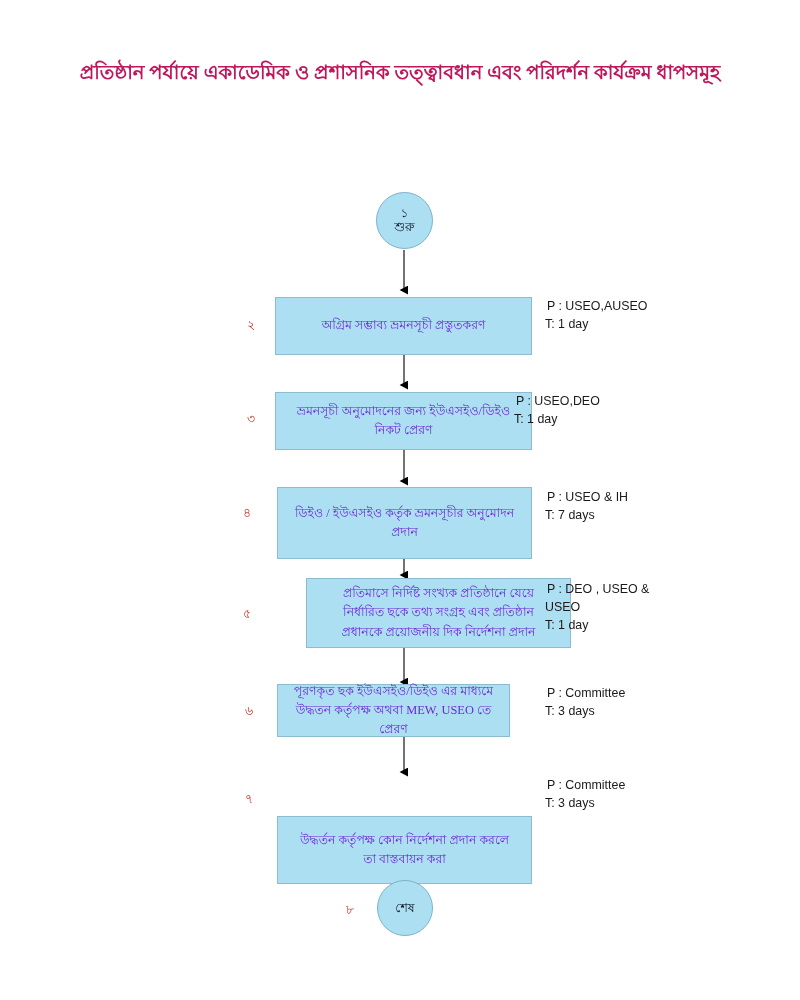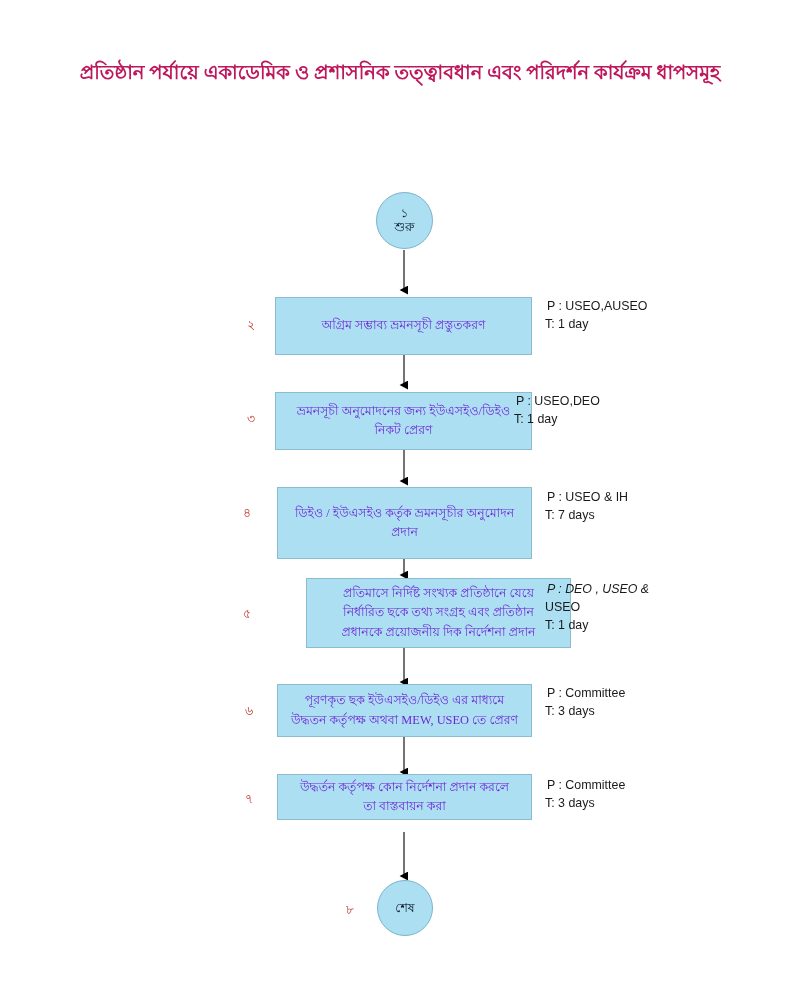--- a/index.html
+++ b/index.html
@@ -101,21 +101,21 @@
     font-family: "Liberation Sans", sans-serif;
     font-size: 12.4px;
     color: #1a1a1a;
     line-height: 1.45;
     text-align: center;
     width: 172px;
   }
   .annotation .ann-line { display: block; white-space: pre; }
   .annotation .ann-p { text-align: left; padding-left: 2px; }
   .annotation .ann-t { text-align: left; }
-  .annotation.ann-wide .ann-p { text-align: left; font-style: italic; }
+  .annotation.ann-wide .ann-p { text-align: left; }
 </style>
 </head>
 <body>
 
 <div id="flow-canvas">
 
   <div class="chart-title">প্রতিষ্ঠান পর্যায়ে একাডেমিক ও প্রশাসনিক তত্ত্বাবধান এবং পরিদর্শন কার্যক্রম ধাপসমূহ</div>
 
   <svg class="connectors" viewBox="0 0 800 1000" width="800" height="1000">
     <defs>
@@ -182,33 +182,33 @@
       <span>প্রধানকে প্রয়োজনীয় দিক নির্দেশনা প্রদান</span>
     </span>
   </div>
   <div class="annotation ann-wide" style="left:545px; top:581px;">
     <span class="ann-line ann-p">P : DEO , USEO &amp;</span>
     <span class="ann-line ann-t">USEO</span>
     <span class="ann-line ann-t">T: 1 day</span>
   </div>
 
   <div class="step-number" style="left:236px; top:702px;">৬</div>
-  <div class="node-box" style="left:277px; top:684px; width:255px; height:53px;">
+  <div class="node-box" style="left:277px; top:684px; width:233px; height:53px;">
     <span class="box-text">
       <span>পূরণকৃত ছক ইউএসইও/ডিইও  এর মাধ্যমে</span><br>
       <span>উদ্ধতন কর্তৃপক্ষ অথবা MEW, USEO তে প্রেরণ</span>
     </span>
   </div>
   <div class="annotation" style="left:545px; top:685px;">
     <span class="ann-line ann-p">P : Committee</span>
     <span class="ann-line ann-t">T: 3 days</span>
   </div>
 
   <div class="step-number" style="left:236px; top:790px;">৭</div>
-  <div class="node-box" style="left:277px; top:774px; width:255px; height:46px;justify-content:center;">
+  <div class="node-box" style="left:277px; top:816px; width:255px; height:68px;justify-content:center;">
     <span class="box-text">
       <span>উদ্ধর্তন কর্তৃপক্ষ কোন নির্দেশনা প্রদান করলে</span><br>
       <span>তা বাস্তবায়ন করা</span>
     </span>
   </div>
   <div class="annotation" style="left:545px; top:777px;">
     <span class="ann-line ann-p">P : Committee</span>
     <span class="ann-line ann-t">T: 3 days</span>
   </div>
 

